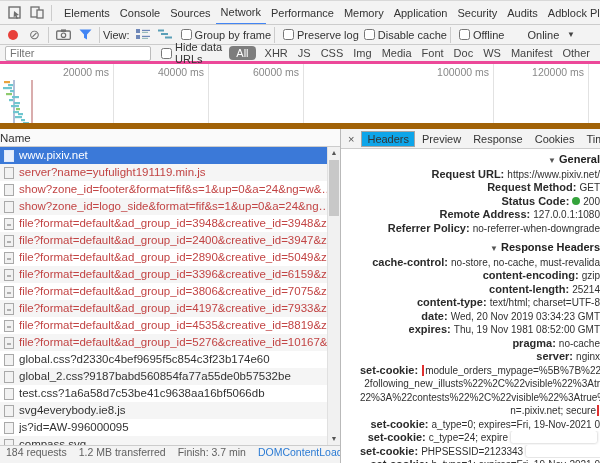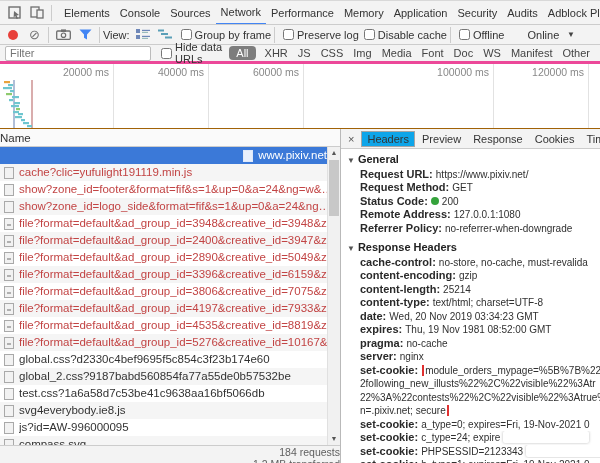--- a/index.html
+++ b/index.html
@@ -29,62 +29,62 @@
 
   
   .filterbar { height:19px; background:#f3f3f3; border-bottom:3px solid #ec4899;
                display:flex; align-items:center; font-size:11px; color:#333; padding:0 5px; }
   .filter-input { width:146px; height:15px; font-size:11px; padding:0 4px;
                   border:1px solid #bbb; border-radius:2px; font-family:"Liberation Sans",sans-serif; }
   .pill { background:#7d7d7d; color:#fff; border-radius:4px; padding:1px 7px; margin:0 4px; font-size:11px; }
   .ftype { margin:16px 5px; color:#444; }
 
   
-  .timeline { position:relative; height:65px; border-bottom:1px solid #a16207; background:#fff; overflow:hidden; }
+  .timeline { position:relative; height:65px; border-bottom:6px solid #a16207; background:#fff; overflow:hidden; }
   .tl-col { position:absolute; top:0; bottom:0; width:95px; border-right:1px solid #e2e2e2; }
   .tl-col span { display:block; text-align:right; padding:2px 4px 0 0; font-size:10.5px; color:#888; }
 
   
   .split { display:flex; height:335px; }
   .left { position:relative; width:340px; }
   .right { position:relative; flex:1; border-left:1px solid #b9b9b9; overflow:hidden; }
 
   .name-header { height:18px; line-height:18px; background:#fafafa; border-bottom:1px solid #ccc;
                  font-size:11.5px; color:#333; }
   .rows { position:absolute; top:18px; bottom:19px; left:0; right:13px; overflow:hidden; }
   .row { height:17px; line-height:17px; font-size:11.5px; display:flex; align-items:center;
          white-space:nowrap; overflow:hidden; padding-left:4px; color:#333; }
   .row:nth-child(even) { background:#f5f5f5; }
   .row.error { color:#c24444; }
-  .row.selected { background:#3b79d8; color:#fff;justify-content:flex-end; }
+  .row.selected { background:#3b79d8; color:#fff; }
   .ric { flex:0 0 10px; height:12px; margin-right:5px; border:1px solid #a9a9a9; background:#f2f2f2; position:relative; }
   .row.selected .ric { border-color:#dfe9fa; background:#e8effc; }
   .ric.dash::after { content:""; position:absolute; left:2px; right:2px; top:5px; height:2px; background:#b0b0b0; }
   .rname { overflow:hidden; text-overflow:clip; }
 
   
   .vscroll { position:absolute; top:18px; bottom:19px; right:0; width:13px; background:#f1f1f1; border-left:1px solid #e0e0e0; }
   .vs-btn { height:12px; text-align:center; font-size:7px; line-height:12px; color:#555; }
   .vs-thumb { position:absolute; top:13px; left:1px; right:1px; height:56px; background:#c8c8c8; }
   .vs-down { position:absolute; bottom:0; left:0; right:0; }
 
   
   .statusbar { position:absolute; left:0; right:0; bottom:0; height:19px; background:#f3f3f3;
-               border-top:1px solid #ccc; display:flex; align-items:flex-end; font-size:10.5px;
-               color:#5f5f5f; padding-left:6px; white-space:nowrap; overflow:hidden;flex-direction:column; }
+               border-top:1px solid #ccc; display:flex; align-items:flex-start; font-size:10.5px;
+               color:#5f5f5f; padding-left:6px; white-space:nowrap; overflow:hidden; }
   .st-sep { width:1px; height:11px; background:#ccc; margin:0 6px; }
   .st-blue { color:#2b7bd4; }
 
   
   .dtabs { height:20px; background:#f3f3f3; border-bottom:1px solid #ccc;
            display:flex; align-items:center; font-size:11px; color:#333; }
   .dclose { padding:0 7px; color:#555; font-size:11px; }
   .dtab { padding:1px 5px; margin-right:2px; }
   .dtab.active { background:#0ea5e9; border:1px solid #a5a5a5; }
-  .dcontent { padding:4px 0 0 6px; overflow:hidden; height:314px; }
+  .dcontent { padding:4px 0 0 6px; overflow:hidden; height:314px;text-align:right; }
   .sec-title { font-size:11px; font-weight:bold; color:#222; line-height:13.5px; }
   .tri { display:inline-block; font-size:8px; color:#555; margin-right:3px; }
   .kv { padding-left:13px; line-height:13.5px; font-size:11px; white-space:nowrap; overflow:hidden; }
   .kv b { font-weight:bold; color:#2a2a2a; }
   .mono, .kv span.v { font-family:Liberation Sans, sans-serif; font-size:10px; color:#303030; }
   .sec-gap { height:6px; }
   .dot { display:inline-block; width:8px; height:8px; border-radius:50%; background:#35a33c; margin:0 3px; }
   .red-caret { display:inline-block; width:2px; height:11px; background:#e03030; vertical-align:-2px; margin:0 1px; }
   .redact { display:inline-block; width:86px; height:12px; background:#fff; border-radius:2px;
             box-shadow:0 0 3px rgba(0,0,0,.28); vertical-align:-2px; margin:0 3px; }
@@ -219,21 +219,21 @@
 
     <div class="left">
       <div class="name-header">Name</div>
       <div class="rows">
         <div class="row selected">
             <span class="ric"></span>
             <span class="rname">www.pixiv.net</span>
           </div>
         <div class="row error">
             <span class="ric"></span>
-            <span class="rname">cache?clic=yufulight191119.min.js</span>
+            <span class="rname">server?name=yufulight191119.min.js</span>
           </div>
         <div class="row error">
             <span class="ric"></span>
             <span class="rname">show?zone_id=footer&amp;format=fif&amp;s=1&amp;up=0&amp;a=24&amp;ng=w&amp;…id=NJN.</span>
           </div>
         <div class="row error">
             <span class="ric"></span>
             <span class="rname">show?zone_id=logo_side&amp;format=fif&amp;s=1&amp;up=0&amp;a=24&amp;ng…id=NJNQ.</span>
           </div>
         <div class="row error">

